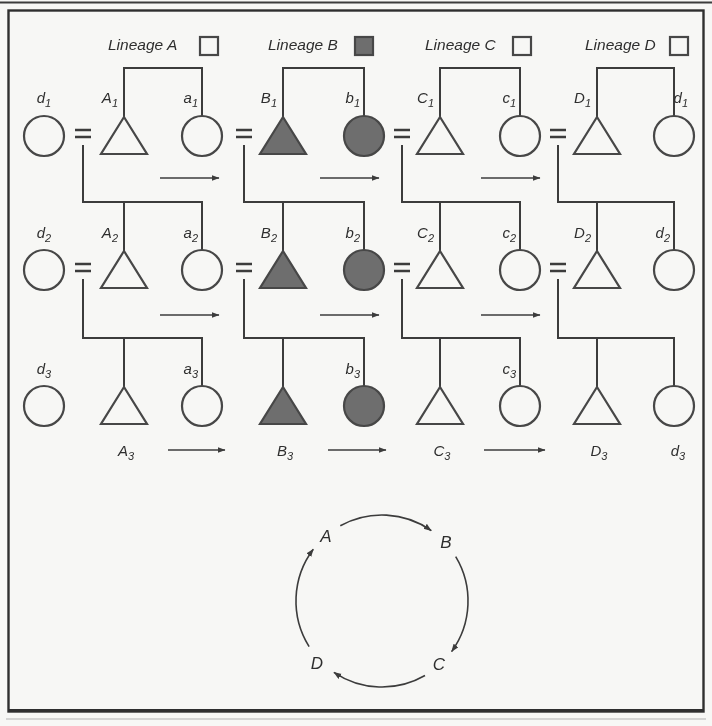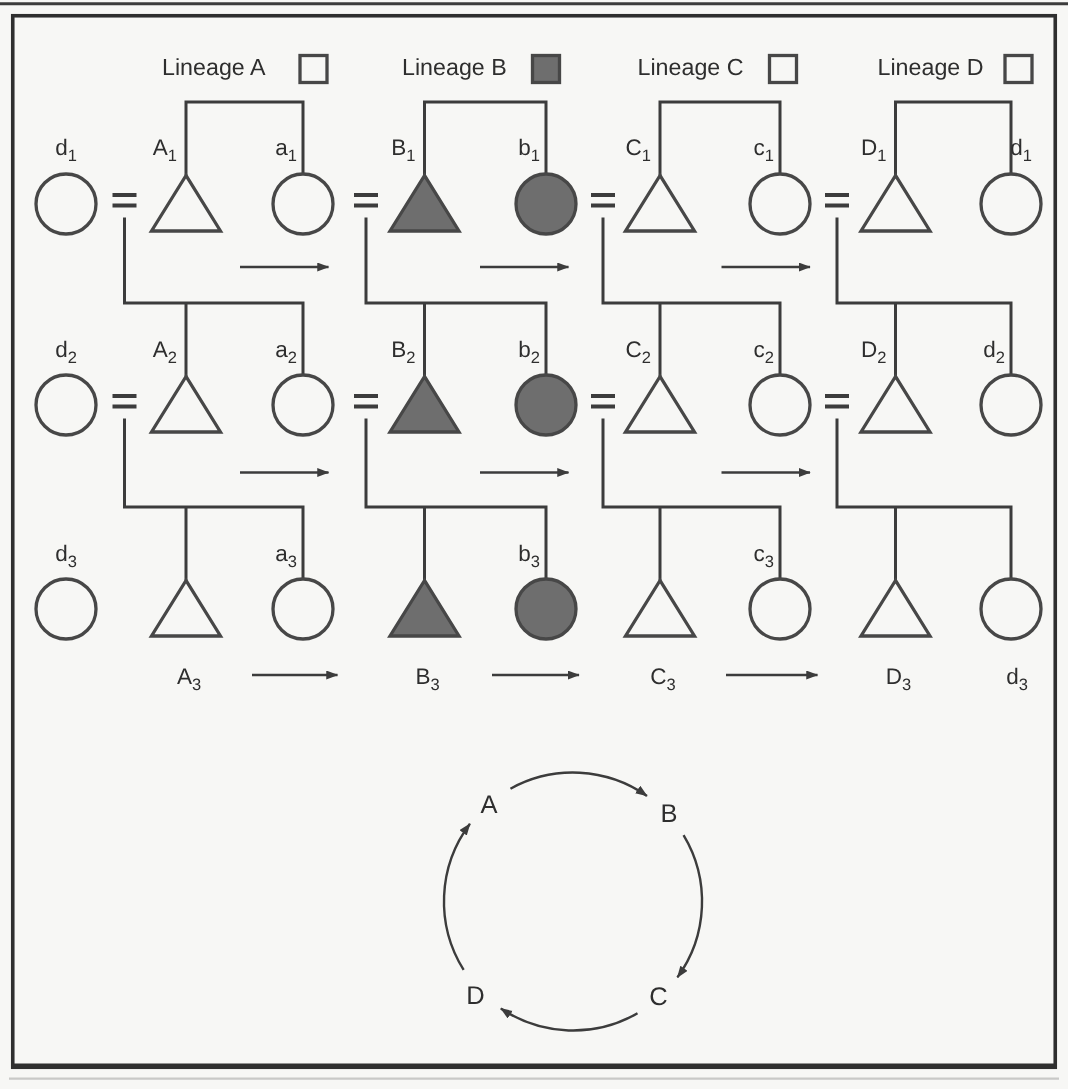--- a/index.html
+++ b/index.html
@@ -1,18 +1,18 @@
 <!DOCTYPE html>
 <html><head>
 <meta charset="utf-8">
 <style>
   html,body{margin:0;padding:0;background:#e9e9e7;}
   .stage{
     position:relative;width:712px;height:726px;background:#f7f7f5;
-    font-family:"Liberation Sans","DejaVu Sans",sans-serif;overflow:hidden;
+    font-family:"Liberation Sans","DejaVu Sans",sans-serif;overflow:hidden;font-style:italic;
   }
   svg{display:block}
   text{fill:#2e2e2e;font-family:"Liberation Sans","DejaVu Sans",sans-serif;}
   .lbl{font-size:15px;}
   .sub{font-size:11px;}
   .legend-text{font-size:15.5px;}
   .cycle-lbl{font-size:17px;}
   .ln{fill:none;stroke:#3c3c3c;stroke-width:2;}
   .eq{stroke:#3c3c3c;stroke-width:2.6;}
   .shape{stroke:#474747;stroke-width:2.2;}

